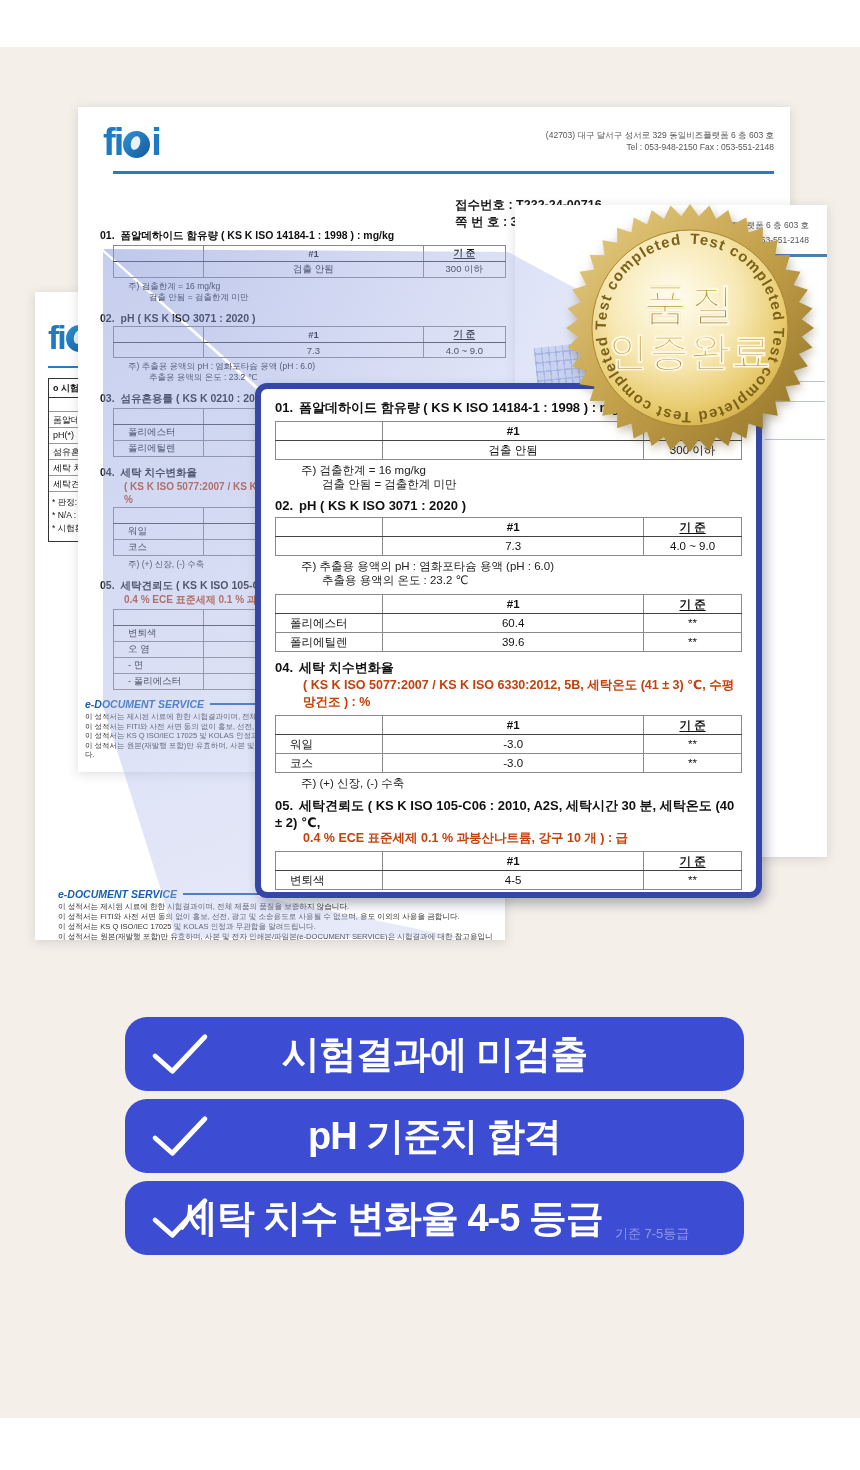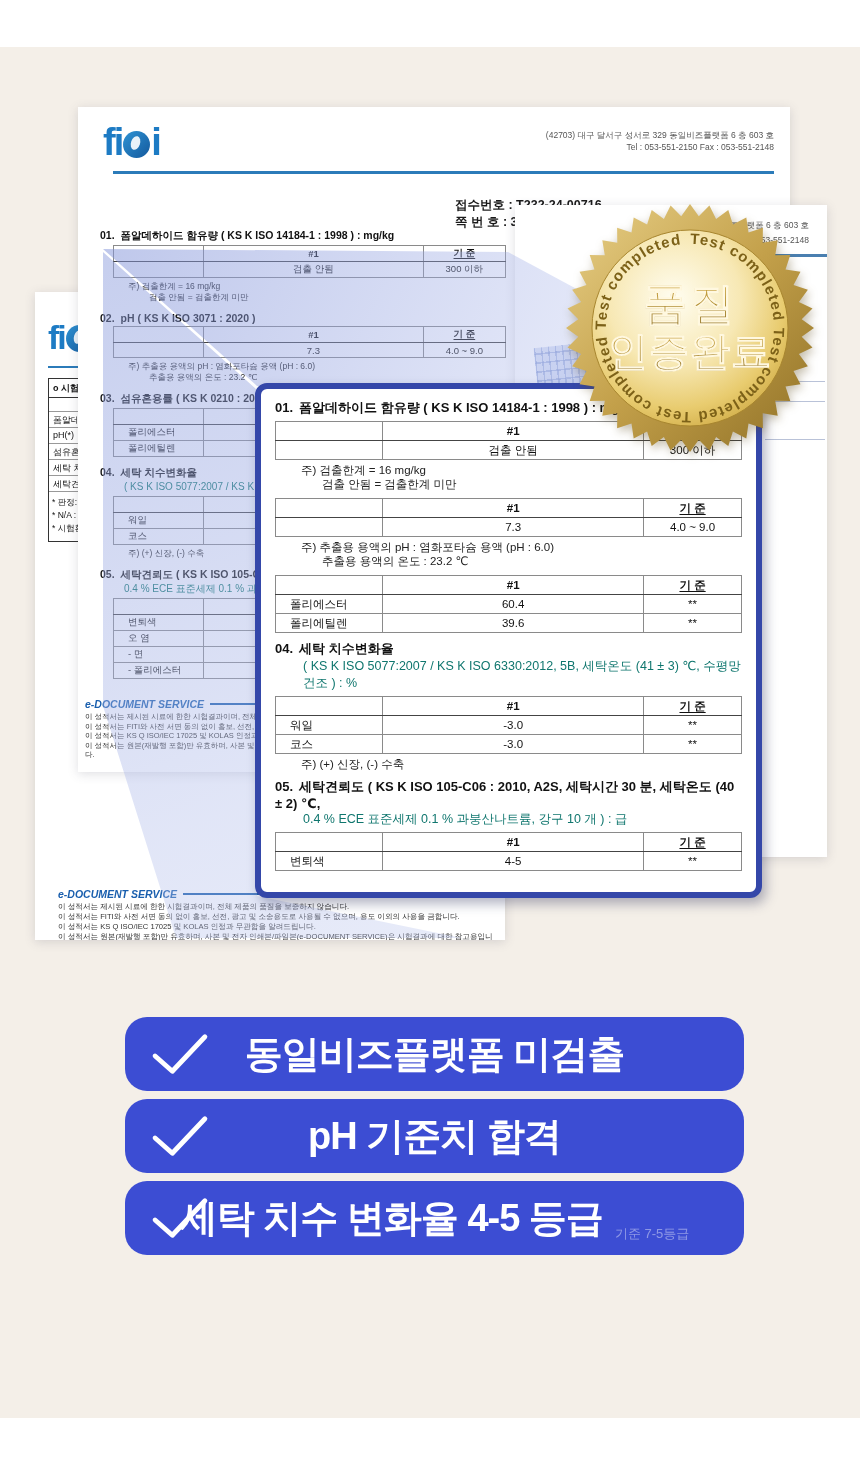--- a/index.html
+++ b/index.html
@@ -31,21 +31,21 @@
   
   .p1-addr{position:absolute;right:16px;top:22px;text-align:right;font-size:8.5px;color:#555;line-height:12px;}
   .blue-rule{position:absolute;background:#2b7bb9;}
   .p1-recv{position:absolute;left:377px;top:77px;font-size:12.5px;font-weight:bold;color:#1a1a1a;line-height:17px;margin-top:13px;}
 
   
   .sections{position:absolute;}
   .sec{margin-bottom:10px;}
   .sec-title{font-weight:bold;color:#111;}
   .sec-no{margin-right:6px;}
-  .sec-title2{font-weight:normal;color:#0f766e;}
+  .sec-title2{font-weight:bold;color:#c2410c;}
   .sec-table{border-collapse:collapse;background:#fff;border:1.5px solid #444;}
   .sec-table th,.sec-table td{border:1px solid #8a8a8a;color:#111;text-align:center;font-weight:normal;}
   .sec-table thead th{border-bottom:1.4px solid #444;font-weight:bold;}
   .sec-table td:first-child,.sec-table th:first-child{text-align:left;padding-left:14px;}
   .u{text-decoration:underline;text-underline-offset:2px;}
   .sec-notes{color:#222;}
   .sec-notes .cont{padding-left:21px;}
 
   .back .sec{margin-bottom:9px;}
   .back .sec-title{font-size:10.5px;}
@@ -145,21 +145,21 @@
         </div>
     </div>
   </div>
 
   <div class="paper" id="page1">
     <div style="position:absolute;left:25px;top:16px;">
       <span class="fiti-logo"><span>fi</span><span class="logo-ring"></span><span>i</span></span>
     </div>
     <div class="p1-addr">
       <div>(42703) 대구 달서구 성서로 329 동일비즈플랫폼 6 층 603 호</div>
-      <div>Tel : 053-551-2150    Fax : 053-551-2148</div>
+      <div>Tel : 053-948-2150    Fax : 053-551-2148</div>
     </div>
     <div class="blue-rule" style="left:35px;top:64px;width:661px;height:3px;"></div>
     <div class="p1-recv">
       <div>접수번호 : T232-24-00716</div>
       <div>쪽 번 호 : 3/4</div>
     </div>
     <div class="sections back" id="p1-sections" style="left:22px;top:122px;width:420px;">
   <div class="sec">
     <div class="sec-title"><span class="sec-no">01.</span><span class="sec-t">폼알데하이드 함유량 ( KS K ISO 14184-1 : 1998 ) : mg/kg</span></div>
 
@@ -383,20 +383,21 @@
               </tr>
             </tbody>
     </table>
     <div class="sec-notes">
             <div>주) 검출한계 = 16 mg/kg</div>
             <div class="cont">검출 안됨 = 검출한계 미만</div>
           </div>
   </div>
 
   <div class="sec">
+    <div class="sec-title"><span class="sec-no">02.</span><span class="sec-t">pH ( KS K ISO 3071 : 2020 )</span></div>
 
     <table class="sec-table">
       <colgroup>
               <col style="width:23%">
               <col style="width:56%">
               <col style="width:21%">
             </colgroup>
       <thead>
               <tr>
                 <th></th>
@@ -540,21 +541,21 @@
     <text id="badge-line1" x="125" y="116" text-anchor="middle" font-size="44" font-weight="bold" letter-spacing="3" fill="url(#goldText)" stroke="#fff8e0" stroke-width="0.8">품질</text>
     <text id="badge-line2" x="125" y="162" text-anchor="middle" font-size="40" font-weight="bold" letter-spacing="1" fill="url(#goldText)" stroke="#fff8e0" stroke-width="0.8">인증완료</text>
   </svg>
 
   <div id="banners">
   <div class="banner">
     <svg class="check" viewBox="0 0 64 48">
       <polyline points="6,26 24,42 58,6"></polyline>
     </svg>
     <div class="banner-text">
-      <span class="banner-label">동일비즈플랫폼 미검출</span>
+      <span class="banner-label">시험결과에 미검출</span>
     </div>
   </div>
 
   <div class="banner">
     <svg class="check" viewBox="0 0 64 48">
       <polyline points="6,26 24,42 58,6"></polyline>
     </svg>
     <div class="banner-text">
       <span class="banner-label">pH 기준치 합격</span>
     </div>

